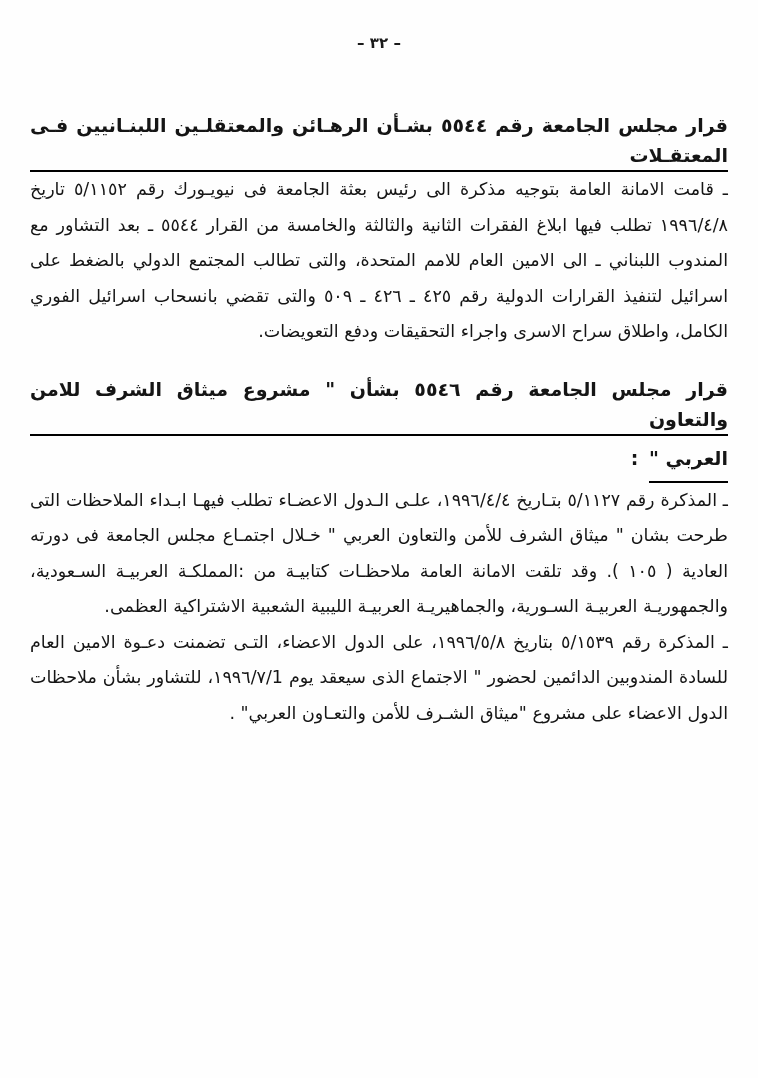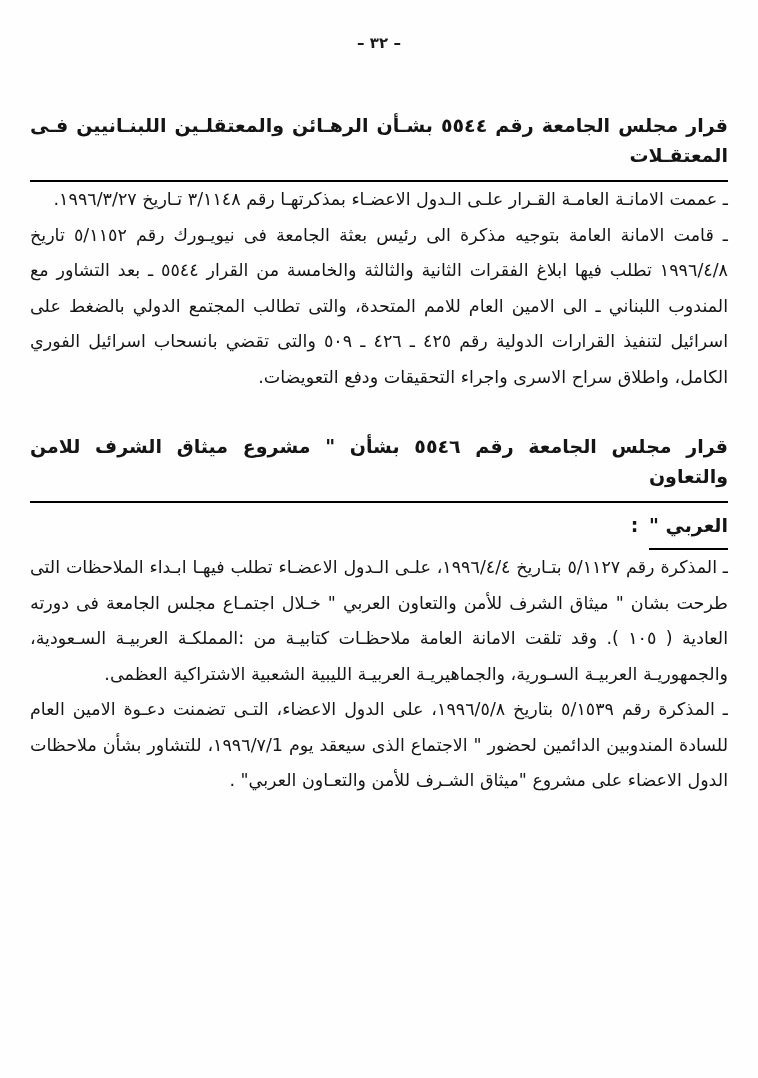--- a/index.html
+++ b/index.html
@@ -26,21 +26,20 @@
     font-size:19px;
     font-weight:bold;
     line-height:30px;
     margin:0;
   }
   .h-line1{
     display:block;
     text-align:justify;
     text-align-last:justify;
     border-bottom:2px solid #000;
-    padding-bottom:10px;
   }
   .h-line2-row{
     display:block;
     margin-top:7px;
     text-align:right;
   }
   .h-underline{
     display:inline-block;
     border-bottom:2px solid #000;
     padding-bottom:8px;
@@ -49,38 +48,37 @@
     display:inline-block;
     padding-right:4px;
   }
   p.body{
     font-size:17.5px;
     line-height:35.5px;
     text-align:justify;
     margin:0;
   }
   .mt-first{margin-top:13px;}
-  .sec2{margin-top:36px;}
+  .sec2{margin-top:24px;}
   .intro{margin-top:10px;}
   .gap-lg{margin-top:46px;}
   .gap-md{margin-top:28px;}
 </style>
 </head>
 <body>
 
 <div class="page">
 
   <div class="pageno">– ٣٢ –</div>
 
   <section>
     <h2 class="sec-heading">
       <span class="h-line1">قرار مجلس الجامعة رقم ٥٥٤٤ بشـأن الرهـائن والمعتقلـين اللبنـانيين فـى المعتقـلات</span>
     </h2>
 
-    <p class="body mt-first">ـ عممت الامانـة العامـة القـرار علـى الـدول الاعضـاء بمذكرتهـا رقم ٣/١١٤٨  تـاريخ ١٩٩٦/٣/٢٧.</p>
 
     <p class="body">ـ قامت الامانة العامة بتوجيه مذكرة الى رئيس بعثة الجامعة فى نيويـورك رقم ٥/١١٥٢ تاريخ ١٩٩٦/٤/٨ تطلب فيها ابلاغ الفقرات الثانية والثالثة والخامسة من القرار ٥٥٤٤ ـ بعد التشاور مع المندوب اللبناني ـ  الى الامين العام للامم المتحدة، والتى تطالب المجتمع الدولي بالضغط على اسرائيل لتنفيذ القرارات الدولية رقم ٤٢٥ ـ ٤٢٦ ـ ٥٠٩ والتى تقضي بانسحاب اسرائيل الفوري الكامل، واطلاق سراح الاسرى واجراء التحقيقات ودفع التعويضات.</p>
   </section>
 
   <section class="sec2">
     <h2 class="sec-heading">
       <span class="h-line1">قرار مجلس الجامعة  رقم ٥٥٤٦ بشأن " مشروع ميثاق الشرف للامن والتعاون</span>
       <span class="h-line2-row">
         <span class="h-underline">العربي "</span>
         <span class="h-colon">:</span>

